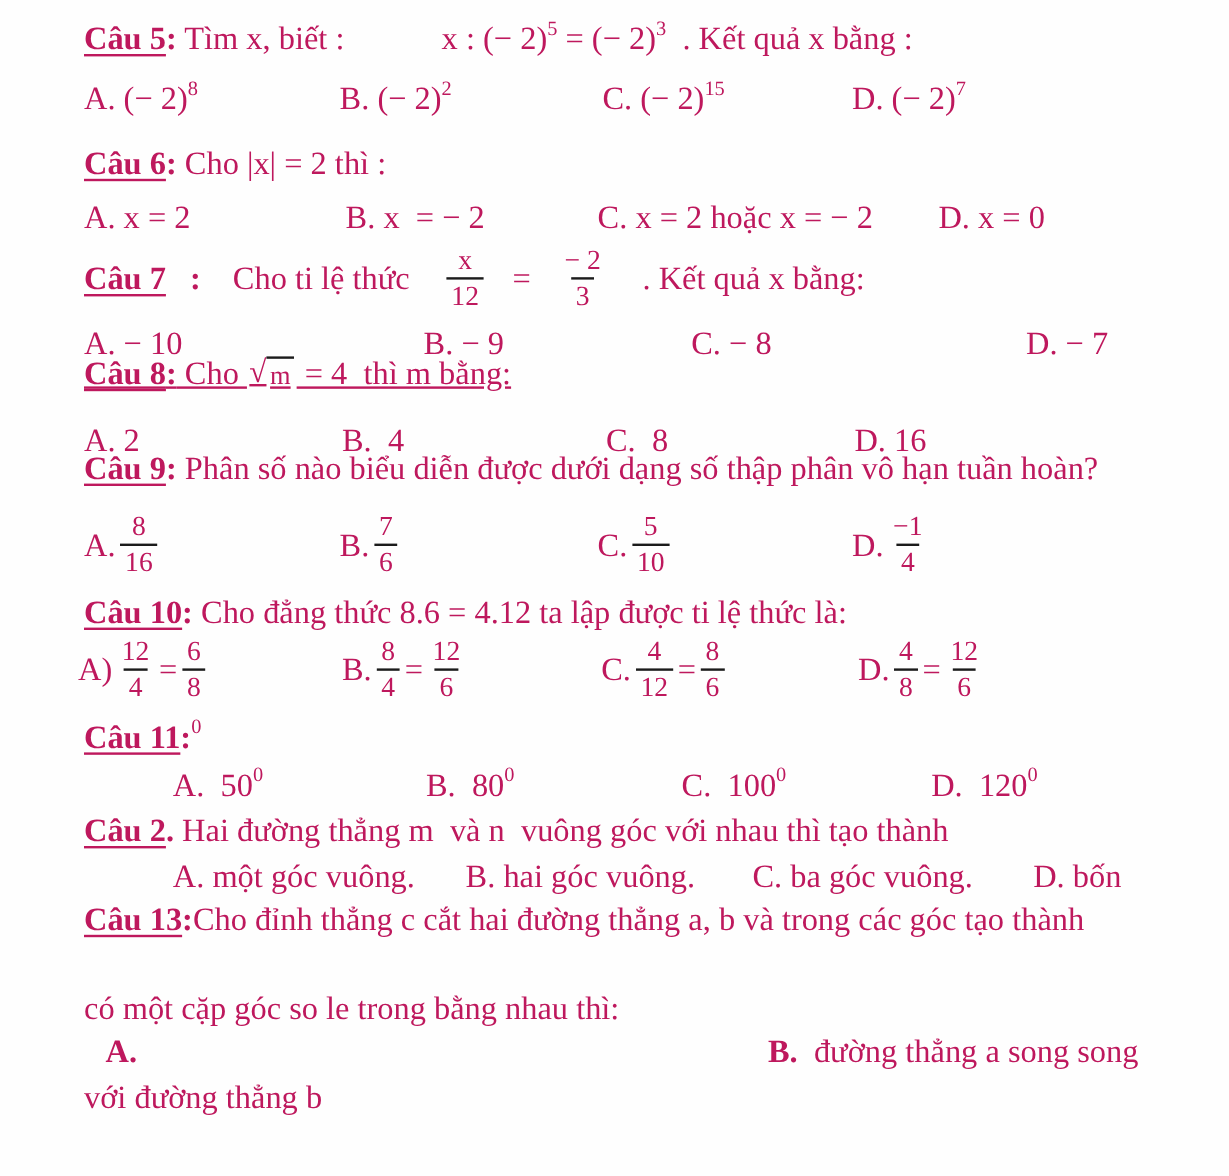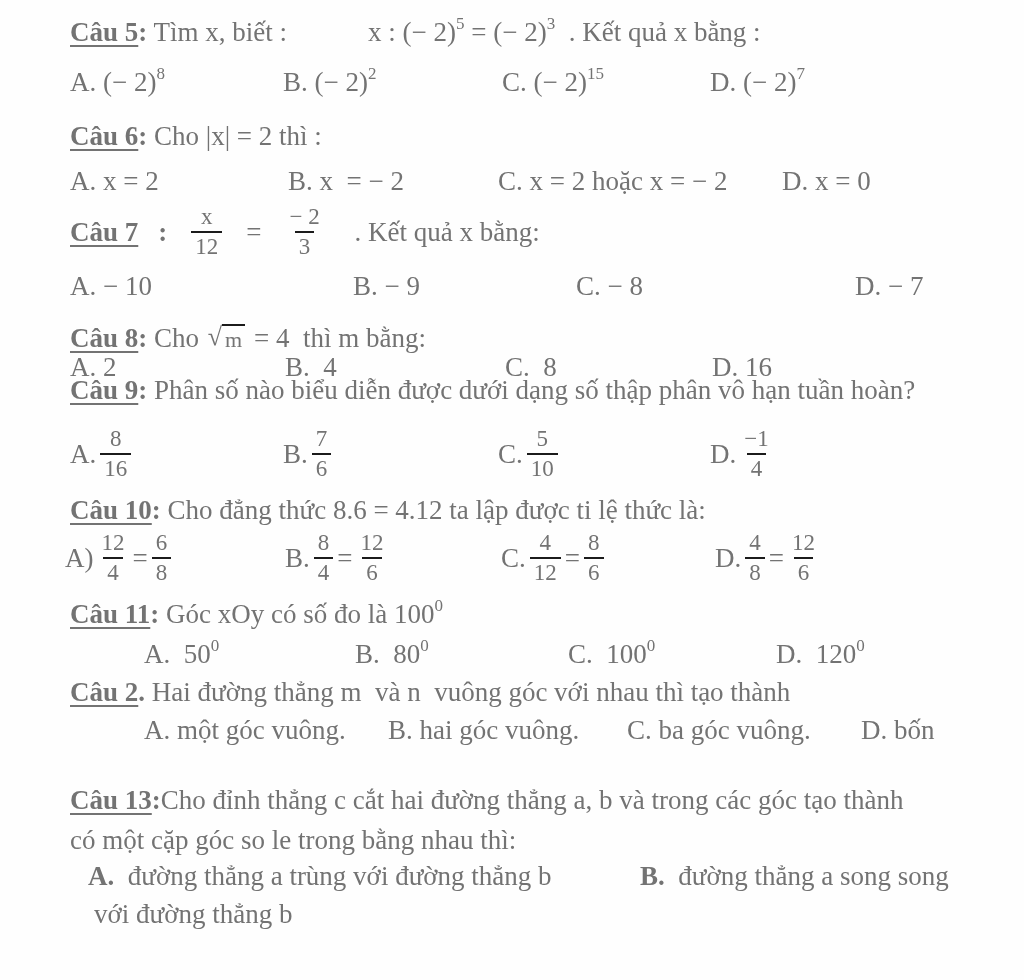--- a/index.html
+++ b/index.html
@@ -2,21 +2,21 @@
 <html><head>
 <meta charset="utf-8">
 <style>
   html,body{margin:0;padding:0;background:#ffffff;}
   #doc{
     position:relative;
     width:1024px;height:980px;
     background:#fefefe;
     font-family:"Liberation Serif","DejaVu Serif",serif;
     font-size:27px;
-    color:#737373;
+    color:#be185d;
     overflow:hidden;
   }
   .line{
     position:absolute;
     left:0;
     height:36px;
     display:flex;
     align-items:center;
     white-space:pre;
   }
@@ -62,29 +62,29 @@
   }
 </style>
 </head>
 <body>
 
 <div id="doc">
     <div class="line" style="top: 14px; left: 70px;"><span class="qlabel">Câu 5</span><span class="qsep">:</span><span class="t"> Tìm x, biết :            x : (− 2)</span><span class="sup2">5</span><span class="t"> = (− 2)</span><span class="sup2">3</span><span class="t">  . Kết quả x bằng :</span></div>
     <div class="line choices" style="top: 64px;"><span class="choice" style="left: 70px;"><span class="ckey">A.</span><span class="t"> (− 2)</span><span class="sup2">8</span></span><span class="choice" style="left: 283px;"><span class="ckey">B.</span><span class="t"> (− 2)</span><span class="sup2">2</span></span><span class="choice" style="left: 502px;"><span class="ckey">C.</span><span class="t"> (− 2)</span><span class="sup2">15</span></span><span class="choice" style="left: 710px;"><span class="ckey">D.</span><span class="t"> (− 2)</span><span class="sup2">7</span></span></div>
     <div class="line" style="top: 118px; left: 70px;"><span class="qlabel">Câu 6</span><span class="qsep">:</span><span class="t"> Cho |x| = 2 thì :</span></div>
     <div class="line choices" style="top: 163px;"><span class="choice" style="left: 70px;"><span class="ckey">A.</span><span class="t"> x = 2</span></span><span class="choice" style="left: 288px;"><span class="ckey">B.</span><span class="t"> x  = − 2</span></span><span class="choice" style="left: 498px;"><span class="ckey">C.</span><span class="t"> x = 2 hoặc x = − 2</span></span><span class="choice" style="left: 782px;"><span class="ckey">D.</span><span class="t"> x = 0</span></span></div>
-    <div class="line tall" style="top: 202px; left: 70px; gap: 20px;"><span class="qlabel">Câu 7</span><span class="qsep">:</span><span class="frac"><span class="n">x</span><span class="d">12</span></span><span class="t">=</span><span class="frac"><span class="n">− 2</span><span class="d">3</span></span><span class="t"> . Kết quả x bằng:</span></div>
+    <div class="line tall" style="top: 202px; left: 70px; gap: 20px;"><span class="qlabel">Câu 7</span><span class="qsep">:</span><span class="t"> Cho ti lệ thức </span><span class="frac"><span class="n">x</span><span class="d">12</span></span><span class="t">=</span><span class="frac"><span class="n">− 2</span><span class="d">3</span></span><span class="t"> . Kết quả x bằng:</span></div>
     <div class="line choices" style="top: 268px;"><span class="choice" style="left: 70px;"><span class="ckey">A.</span><span class="t"> − 10</span></span><span class="choice" style="left: 353px;"><span class="ckey">B.</span><span class="t"> − 9</span></span><span class="choice" style="left: 576px;"><span class="ckey">C.</span><span class="t"> − 8</span></span><span class="choice" style="left: 855px;"><span class="ckey">D.</span><span class="t"> − 7</span></span></div>
-    <div class="line" style="top: 320px; left: 70px;"><span class="qlabel">Câu 8</span><span class="qsep">:</span><span class="t"> Cho </span><span class="sqrt"><span class="rsign">√</span><span class="rad">m</span></span><span class="t"> = 4  thì m bằng:</span></div>
+    <div class="line" style="top: 293px; left: 70px; text-decoration: underline;"><span class="qlabel">Câu 8</span><span class="qsep">:</span><span class="t"> Cho </span><span class="sqrt"><span class="rsign">√</span><span class="rad">m</span></span><span class="t"> = 4  thì m bằng:</span></div>
     <div class="line choices" style="top: 349px;"><span class="choice" style="left: 70px;"><span class="ckey">A.</span><span class="t"> 2</span></span><span class="choice" style="left: 285px;"><span class="ckey">B.</span><span class="t">  4</span></span><span class="choice" style="left: 505px;"><span class="ckey">C.</span><span class="t">  8</span></span><span class="choice" style="left: 712px;"><span class="ckey">D.</span><span class="t"> 16</span></span></div>
     <div class="line" style="top: 372px; left: 70px;"><span class="qlabel">Câu 9</span><span class="qsep">:</span><span class="t"> Phân số nào biểu diễn được dưới dạng số thập phân vô hạn tuần hoàn?</span></div>
     <div class="line tall choices" style="top: 424px;"><span class="choice" style="left: 70px;"><span class="ckey">A.</span><span class="frac"><span class="n">8</span><span class="d">16</span></span></span><span class="choice" style="left: 283px;"><span class="ckey">B.</span><span class="frac"><span class="n">7</span><span class="d">6</span></span></span><span class="choice" style="left: 498px;"><span class="ckey">C.</span><span class="frac"><span class="n">5</span><span class="d">10</span></span></span><span class="choice" style="left: 710px;"><span class="ckey">D.</span><span class="frac"><span class="n">−1</span><span class="d">4</span></span></span></div>
     <div class="line" style="top: 492px; left: 70px;"><span class="qlabel">Câu 10</span><span class="qsep">:</span><span class="t"> Cho đẳng thức 8.6 = 4.12 ta lập được ti lệ thức là:</span></div>
     <div class="line tall choices" style="top: 528px;"><span class="choice" style="left: 65px;"><span class="ckey">A)</span><span class="frac"><span class="n">12</span><span class="d">4</span></span><span class="t">=</span><span class="frac"><span class="n">6</span><span class="d">8</span></span></span><span class="choice" style="left: 285px;"><span class="ckey">B.</span><span class="frac"><span class="n">8</span><span class="d">4</span></span><span class="t">=</span><span class="frac"><span class="n">12</span><span class="d">6</span></span></span><span class="choice" style="left: 501px;"><span class="ckey">C.</span><span class="frac"><span class="n">4</span><span class="d">12</span></span><span class="t">=</span><span class="frac"><span class="n">8</span><span class="d">6</span></span></span><span class="choice" style="left: 715px;"><span class="ckey">D.</span><span class="frac"><span class="n">4</span><span class="d">8</span></span><span class="t">=</span><span class="frac"><span class="n">12</span><span class="d">6</span></span></span></div>
-    <div class="line" style="top: 596px; left: 70px; justify-content: space-between;"><span class="qlabel">Câu 11</span><span class="qsep">:</span><span class="t"> Góc xOy có số đo là 100</span><span class="sup2">0</span></div>
+    <div class="line" style="top: 596px; left: 70px; justify-content: space-between;"><span class="qlabel">Câu 11</span><span class="qsep">:</span><span class="sup2">0</span></div>
     <div class="line choices" style="top: 636px;"><span class="choice" style="left: 144px;"><span class="ckey">A.</span><span class="t">  50</span><span class="sup2">0</span></span><span class="choice" style="left: 355px;"><span class="ckey">B.</span><span class="t">  80</span><span class="sup2">0</span></span><span class="choice" style="left: 568px;"><span class="ckey">C.</span><span class="t">  100</span><span class="sup2">0</span></span><span class="choice" style="left: 776px;"><span class="ckey">D.</span><span class="t">  120</span><span class="sup2">0</span></span></div>
     <div class="line" style="top: 674px; left: 70px;"><span class="qlabel">Câu 2</span><span class="qsep">.</span><span class="t"> Hai đường thẳng m  và n  vuông góc với nhau thì tạo thành</span></div>
     <div class="line choices" style="top: 712px;"><span class="choice" style="left: 144px;"><span class="ckey">A.</span><span class="t"> một góc vuông.</span></span><span class="choice" style="left: 388px;"><span class="ckey">B.</span><span class="t"> hai góc vuông.</span></span><span class="choice" style="left: 627px;"><span class="ckey">C.</span><span class="t"> ba góc vuông.</span></span><span class="choice" style="left: 861px;"><span class="ckey">D.</span><span class="t"> bốn</span></span></div>
-    <div class="line" style="top: 782px; left: 70px;"><span class="qlabel">Câu 13</span><span class="qsep">:</span><span class="t">Cho đỉnh thẳng c cắt hai đường thẳng a, b và trong các góc tạo thành</span></div>
+    <div class="line" style="top: 748px; left: 70px;"><span class="qlabel">Câu 13</span><span class="qsep">:</span><span class="t">Cho đỉnh thẳng c cắt hai đường thẳng a, b và trong các góc tạo thành</span></div>
     <div class="line" style="top: 822px; left: 70px;"><span class="t">có một cặp góc so le trong bằng nhau thì:</span></div>
-    <div class="line choices" style="top: 858px;"><span class="choice" style="left: 88px;"><span class="ckey b">A.</span><span class="t">  đường thẳng a trùng với đường thẳng b</span></span><span class="choice" style="left: 640px;"><span class="ckey b">B.</span><span class="t">  đường thẳng a song song</span></span></div>
-    <div class="line" style="top: 896px; left: 70px; margin-left: 24px;"><span class="t">với đường thẳng b</span></div>
+    <div class="line choices" style="top: 858px;"><span class="choice" style="left: 88px;"><span class="ckey b">A.</span></span><span class="choice" style="left: 640px;"><span class="ckey b">B.</span><span class="t">  đường thẳng a song song</span></span></div>
+    <div class="line" style="top: 896px; left: 70px;"><span class="t">với đường thẳng b</span></div>
   </div>
 
 </body></html>

